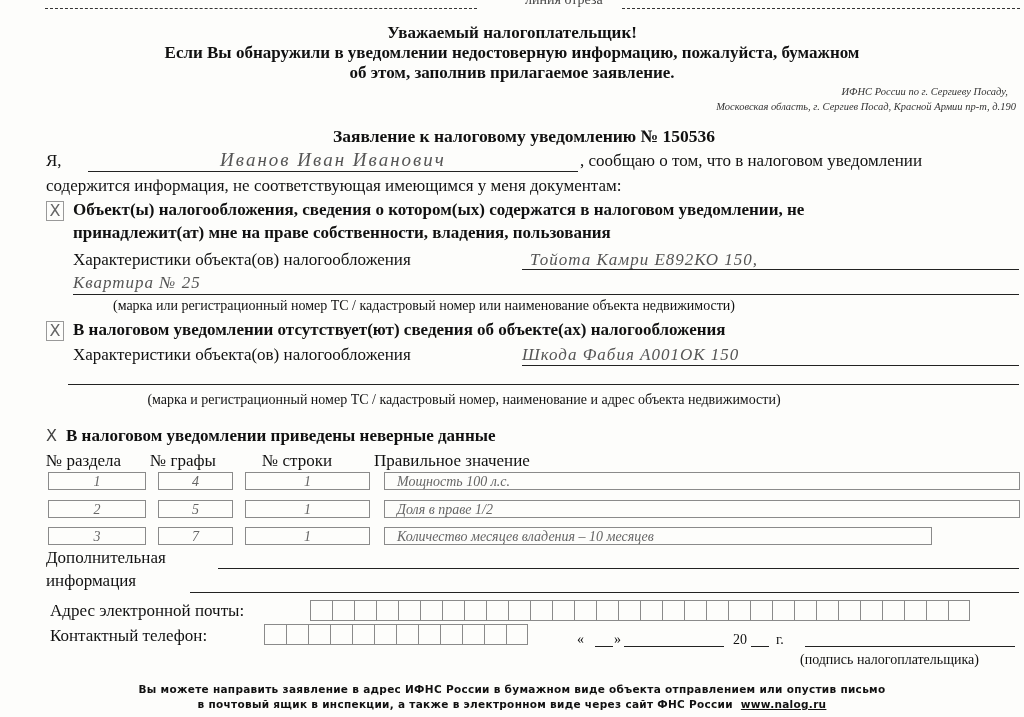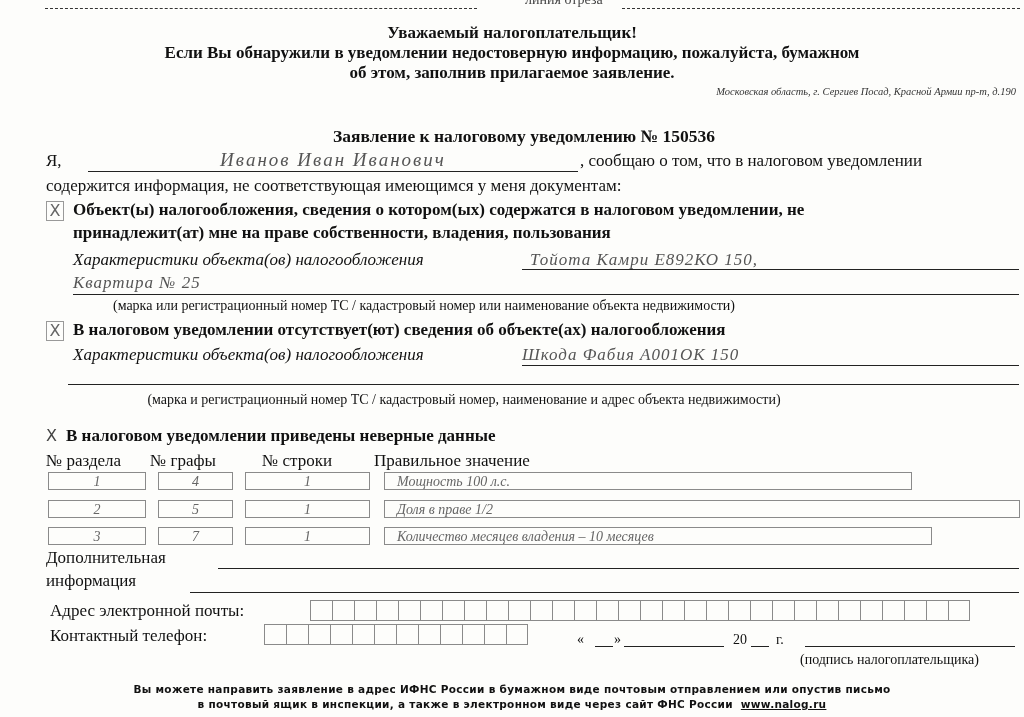--- a/index.html
+++ b/index.html
@@ -13,21 +13,21 @@
   .cutline .dash { position:absolute; top:8px; height:0; border-top:1.5px dashed #333; }
   .cutline .lbl { position:absolute; top:-8px; left:525px; font-size:14px; color:#444; }
   .head { left:0; width:1024px; text-align:center; font-weight:bold; font-size:17px; line-height:19px; }
   .ifns { right:8px; text-align:right; font-style:italic; font-size:10.5px; line-height:15px; color:#333; }
   .title { left:12px; width:1024px; text-align:center; font-weight:bold; font-size:17.5px; }
   .line-text { font-size:17px; }
   .uline { border-bottom:1.3px solid #222; }
   .hand { font-style:italic; color:#555; letter-spacing:1px; }
   .cb { width:16px; height:18px; border:1px solid #999; font-size:16px; line-height:18px; text-align:center; color:#666; font-family:"DejaVu Sans", sans-serif; }
   .bold { font-weight:bold; }
-  .ital { font-style:italic; }
+  .ital { }
   .small { font-size:14px; }
   .box { border:1px solid #8a8a8a; height:18px; font-style:italic; color:#666; font-size:14px; line-height:18px; text-align:center; box-sizing:border-box; }
   .box.left { text-align:left; padding-left:12px; }
   .cells { display:flex; }
   .cell { width:22px; height:21px; border:1px solid #8a8a8a; border-right:none; box-sizing:border-box; }
   .cell:last-child { border-right:1px solid #8a8a8a; }
   .footer { left:0; width:1024px; text-align:center; font-family:"DejaVu Sans", sans-serif; font-weight:bold; font-size:10.5px; line-height:15px; letter-spacing:0.3px; }
   .footer a { color:#111; text-decoration:underline; }
 </style>
 </head>
@@ -37,20 +37,21 @@
   <div class="dash" style="left:45px;width:432px;"></div>
   <span class="lbl">линия отреза</span>
   <div class="dash" style="left:622px;width:398px;"></div>
 </div>
 
 <div class="abs head" style="top:23px;">Уважаемый налогоплательщик!</div>
 <div class="abs head" style="top:43px;">Если Вы обнаружили в уведомлении недостоверную информацию, пожалуйста, бумажном</div>
 <div class="abs head" style="top:63px;">об этом, заполнив прилагаемое заявление.</div>
 
 <div class="abs ifns" style="top:84px;">
+  <div style="padding-right:8px;">ИФНС России по г. Сергиеву Посаду,</div>
   <div>Московская область, г. Сергиев Посад, Красной Армии пр-т, д.190</div>
 </div>
 
 <div class="abs title" style="top:126px;">Заявление к налоговому уведомлению № 150536</div>
 
 <div class="abs line-text" style="top:151px;left:46px;">Я,</div>
 <div class="abs line-text uline hand" style="top:149px;left:88px;width:490px;height:22px;text-align:center;font-size:19px;letter-spacing:2px;">Иванов Иван Иванович</div>
 <div class="abs line-text" style="top:151px;left:580px;">, сообщаю о том, что в налоговом уведомлении</div>
 <div class="abs line-text" style="top:176px;left:46px;">содержится информация, не соответствующая имеющимся у меня документам:</div>
 
@@ -73,21 +74,21 @@
 <div class="abs bold line-text" style="top:426px;left:66px;">В налоговом уведомлении приведены неверные данные</div>
 
 <div class="abs line-text" style="top:451px;left:46px;">№ раздела</div>
 <div class="abs line-text" style="top:451px;left:150px;">№ графы</div>
 <div class="abs line-text" style="top:451px;left:262px;">№ строки</div>
 <div class="abs line-text" style="top:451px;left:374px;">Правильное значение</div>
 
 <div class="abs box" style="top:472px;left:48px;width:98px;">1</div>
 <div class="abs box" style="top:472px;left:158px;width:75px;">4</div>
 <div class="abs box" style="top:472px;left:245px;width:125px;">1</div>
-<div class="abs box left" style="top:472px;left:384px;width:528px;">Мощность 100 л.с.</div>
+<div class="abs box left" style="top:472px;left:384px;width:636px;">Мощность 100 л.с.</div>
 
 <div class="abs box" style="top:500px;left:48px;width:98px;">2</div>
 <div class="abs box" style="top:500px;left:158px;width:75px;">5</div>
 <div class="abs box" style="top:500px;left:245px;width:125px;">1</div>
 <div class="abs box left" style="top:500px;left:384px;width:636px;">Доля в праве 1/2</div>
 
 <div class="abs box" style="top:527px;left:48px;width:98px;">3</div>
 <div class="abs box" style="top:527px;left:158px;width:75px;">7</div>
 <div class="abs box" style="top:527px;left:245px;width:125px;">1</div>
 <div class="abs box left" style="top:527px;left:384px;width:548px;">Количество месяцев владения – 10 месяцев</div>
@@ -151,16 +152,16 @@
 <div class="abs uline" style="top:632px;left:595px;width:18px;height:14px;"></div>
 <div class="abs small" style="top:632px;left:614px;">»</div>
 <div class="abs uline" style="top:632px;left:624px;width:100px;height:14px;"></div>
 <div class="abs small" style="top:632px;left:733px;">20</div>
 <div class="abs uline" style="top:632px;left:751px;width:18px;height:14px;"></div>
 <div class="abs small" style="top:632px;left:776px;">г.</div>
 
 <div class="abs uline" style="top:632px;left:805px;width:210px;height:14px;"></div>
 <div class="abs small" style="top:652px;left:800px;">(подпись налогоплательщика)</div>
 
-<div class="abs footer" style="top:682px;">Вы  можете направить заявление в адрес ИФНС России в бумажном виде почтовым отправлением или опустив письмо</div>
+<div class="abs footer" style="top:682px;">Вы  можете направить заявление в адрес ИФНС России в бумажном виде объекта отправлением или опустив письмо</div>
 <div class="abs footer" style="top:697px;">
   <span>в почтовый ящик в инспекции, а также в электронном виде через сайт ФНС России</span>&nbsp;&nbsp;<a>www.nalog.ru</a>
 </div>
 
 </body></html>

